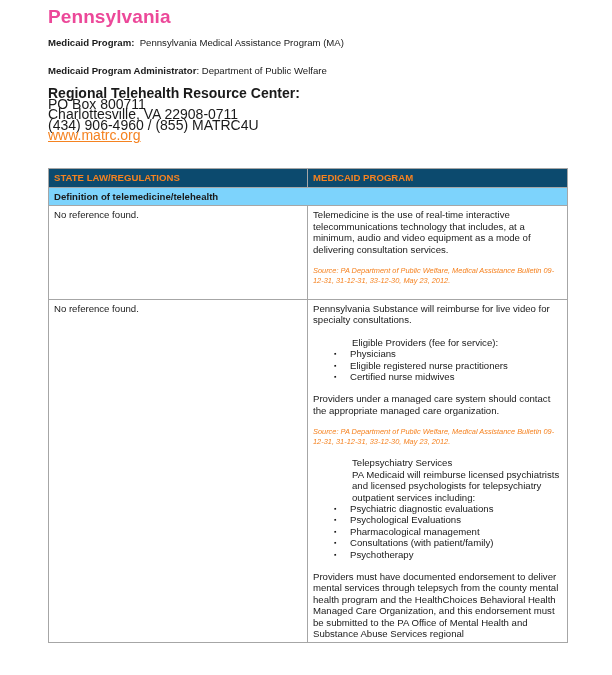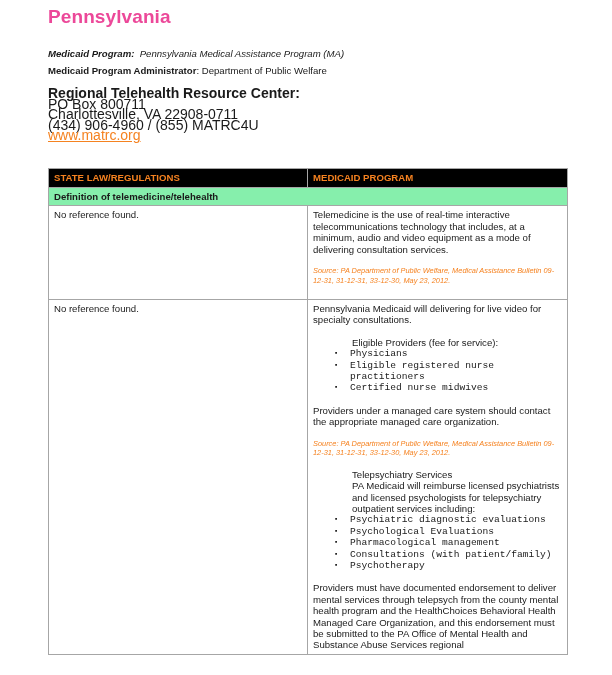--- a/index.html
+++ b/index.html
@@ -64,68 +64,67 @@
   }
   table.law td, table.law th {
     border: 1px solid #a6a6a6;
     vertical-align: top;
     padding: 3px 5px 3px 5px;
     text-align: left;
   }
   table.law col.c1 { width: 259px; }
   table.law col.c2 { width: 260px; }
   th.hdr {
-    background: #000000;
+    background: #0c4a6e;
     color: #f58220;
     font-weight: bold;
     height: 12px;
     padding-top: 3px;
     padding-bottom: 3px;
   }
   td.section {
-    background: #86efac;
+    background: #7dd3fc;
     font-weight: bold;
     padding-top: 3px;
     padding-bottom: 4px;
   }
   p.cell { margin: 0 0 11px 0; }
   p.cell:last-child { margin-bottom: 0; }
   p.src {
     color: #f58220;
     font-style: italic;
     font-weight: normal;
     font-size: 7.4px;
     line-height: 9.5px;
     margin: 0 0 11px 0;
   }
   ul.bul {
     list-style: none;
     margin: 0 0 11px 0;
     padding: 0;
-    font-family: Liberation Mono, monospace;
   }
   ul.bul li {
     position: relative;
     padding-left: 37px;
   }
   ul.bul li::before {
     content: "\25AA";
     position: absolute;
     left: 21px;
     font-size: 7px;
   }
   .lbl { margin: 0; padding-left: 39px; }
 </style>
 </head>
 <body>
 
 <div class="page">
   <h1 class="title">Pennsylvania</h1>
 
-  <p class="info-line" style="top:48px;font-style:italic;">
+  <p class="info-line" style="top:37px;">
     <b>Medicaid Program:</b>&nbsp;&nbsp;<span>Pennsylvania Medical Assistance Program (MA)</span>
   </p>
 
   <p class="info-line" style="top:65px;">
     <b>Medicaid Program Administrator</b><span>: Department of Public Welfare</span>
   </p>
 
   <div class="rtrc">
     <div class="head">Regional Telehealth Resource Center:</div>
     <div>PO Box 800711</div>
@@ -157,21 +156,21 @@
           <p class="cell">Telemedicine is the use of real-time interactive telecommunications technology that includes, at a minimum, audio and video equipment as a mode of delivering consultation services.</p>
           <p class="src" style="margin-bottom:0;">Source: PA Department of Public Welfare, Medical Assistance Bulletin 09-12-31, 31-12-31, 33-12-30, May 23, 2012.</p>
         </td>
       </tr>
 
       <tr>
         <td>
           <p class="cell">No reference found.</p>
         </td>
         <td>
-          <p class="cell">Pennsylvania Medicaid will delivering for live video for specialty consultations.</p>
+          <p class="cell">Pennsylvania Substance will reimburse for live video for specialty consultations.</p>
           <p class="lbl">Eligible Providers (fee for service):</p>
           <ul class="bul">
             <li>Physicians</li>
             <li>Eligible registered nurse practitioners</li>
             <li>Certified nurse midwives</li>
           </ul>
           <p class="cell">Providers under a managed care system should contact the appropriate managed care organization.</p>
           <p class="src">Source: PA Department of Public Welfare, Medical Assistance Bulletin 09-12-31, 31-12-31, 33-12-30, May 23, 2012.</p>
           <p class="lbl">Telepsychiatry Services</p>
           <p class="lbl">PA Medicaid will reimburse licensed psychiatrists and licensed psychologists for telepsychiatry outpatient services including:</p>

